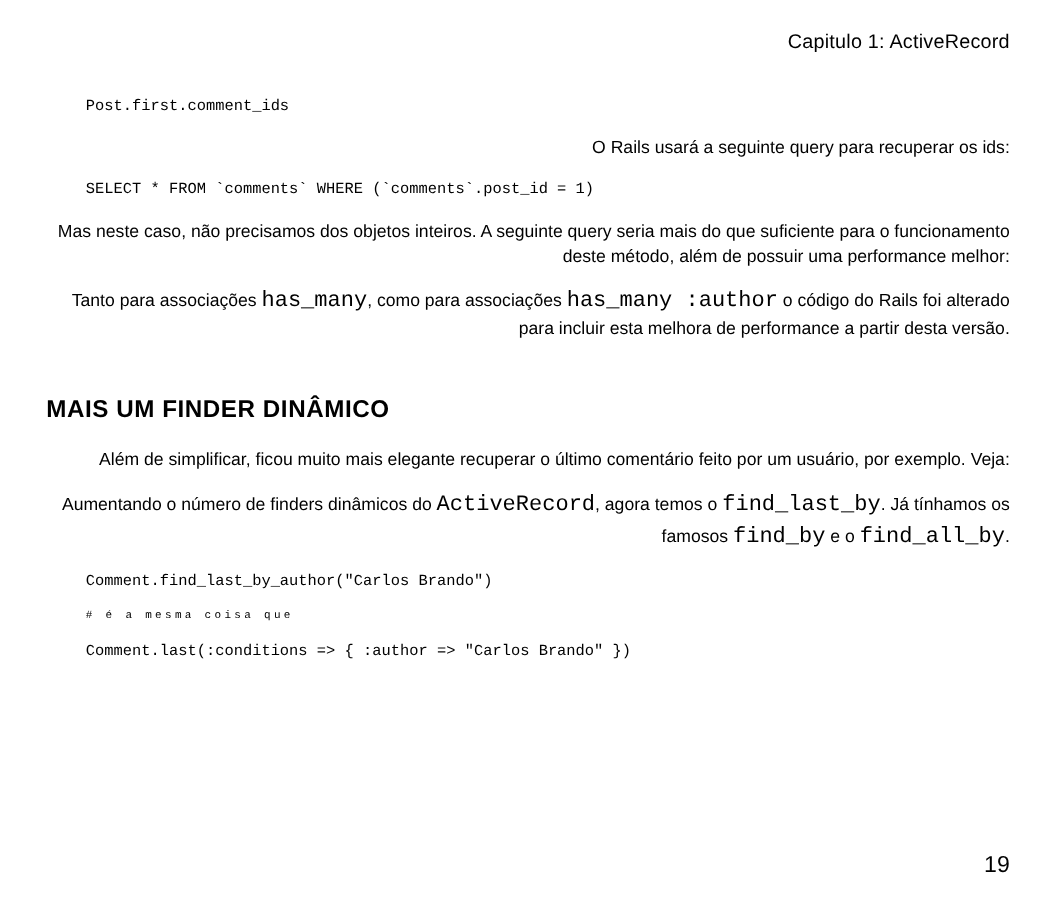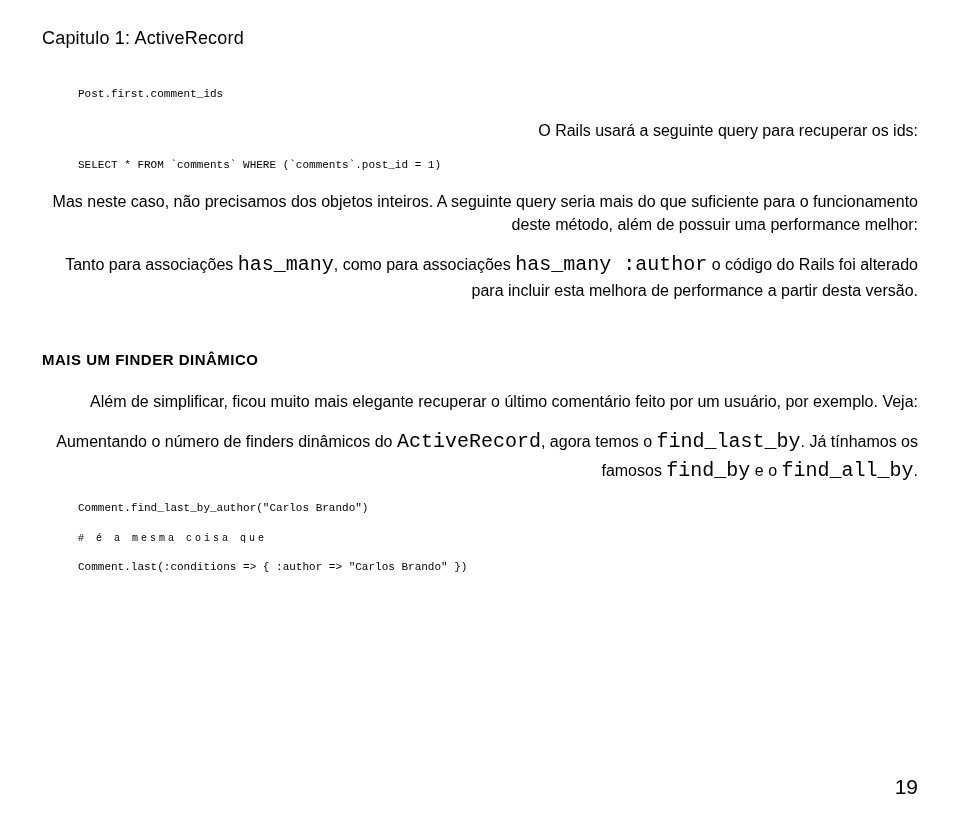--- a/index.html
+++ b/index.html
@@ -12,49 +12,49 @@
     font-family: Georgia, 'Times New Roman', serif;
     width: 960px;
     height: 827px;
     position: relative;
     color: #000;
   }
   .page {
     padding: 28px 42px 28px 42px;
   }
   .chapter-header {
-    text-align: left;
+    text-align: right;
     font-family: 'Gill Sans', 'Gill Sans MT', 'Trebuchet MS', sans-serif;
     font-size: 18px;
     font-weight: 400;
     margin-bottom: 38px;
     letter-spacing: 0.2px;
   }
   .code-block {
     font-family: 'Courier New', Courier, monospace;
-    font-size: 11px;
+    font-size: 14px;
     margin: 16px 0 16px 36px;
     white-space: pre;
     line-height: 1.45;
   }
   .body-text {
     font-family: 'Gill Sans', 'Gill Sans MT', 'Trebuchet MS', sans-serif;
     font-size: 16px;
     line-height: 1.45;
     margin-bottom: 14px;
     text-align: right;
   }
   .body-text .mono {
     font-family: 'Courier New', Courier, monospace;
     font-size: 20px;
   }
   .section-heading {
     font-family: 'Gill Sans', 'Gill Sans MT', 'Trebuchet MS', sans-serif;
     font-weight: 700;
-    font-size: 15px;
+    font-size: 22px;
     margin-top: 48px;
     margin-bottom: 22px;
     letter-spacing: 0.5px;
   }
   .comment-line {
     font-family: 'Courier New', Courier, monospace;
     font-size: 10px;
     margin: 16px 0 16px 36px;
     letter-spacing: 3px;
   }

